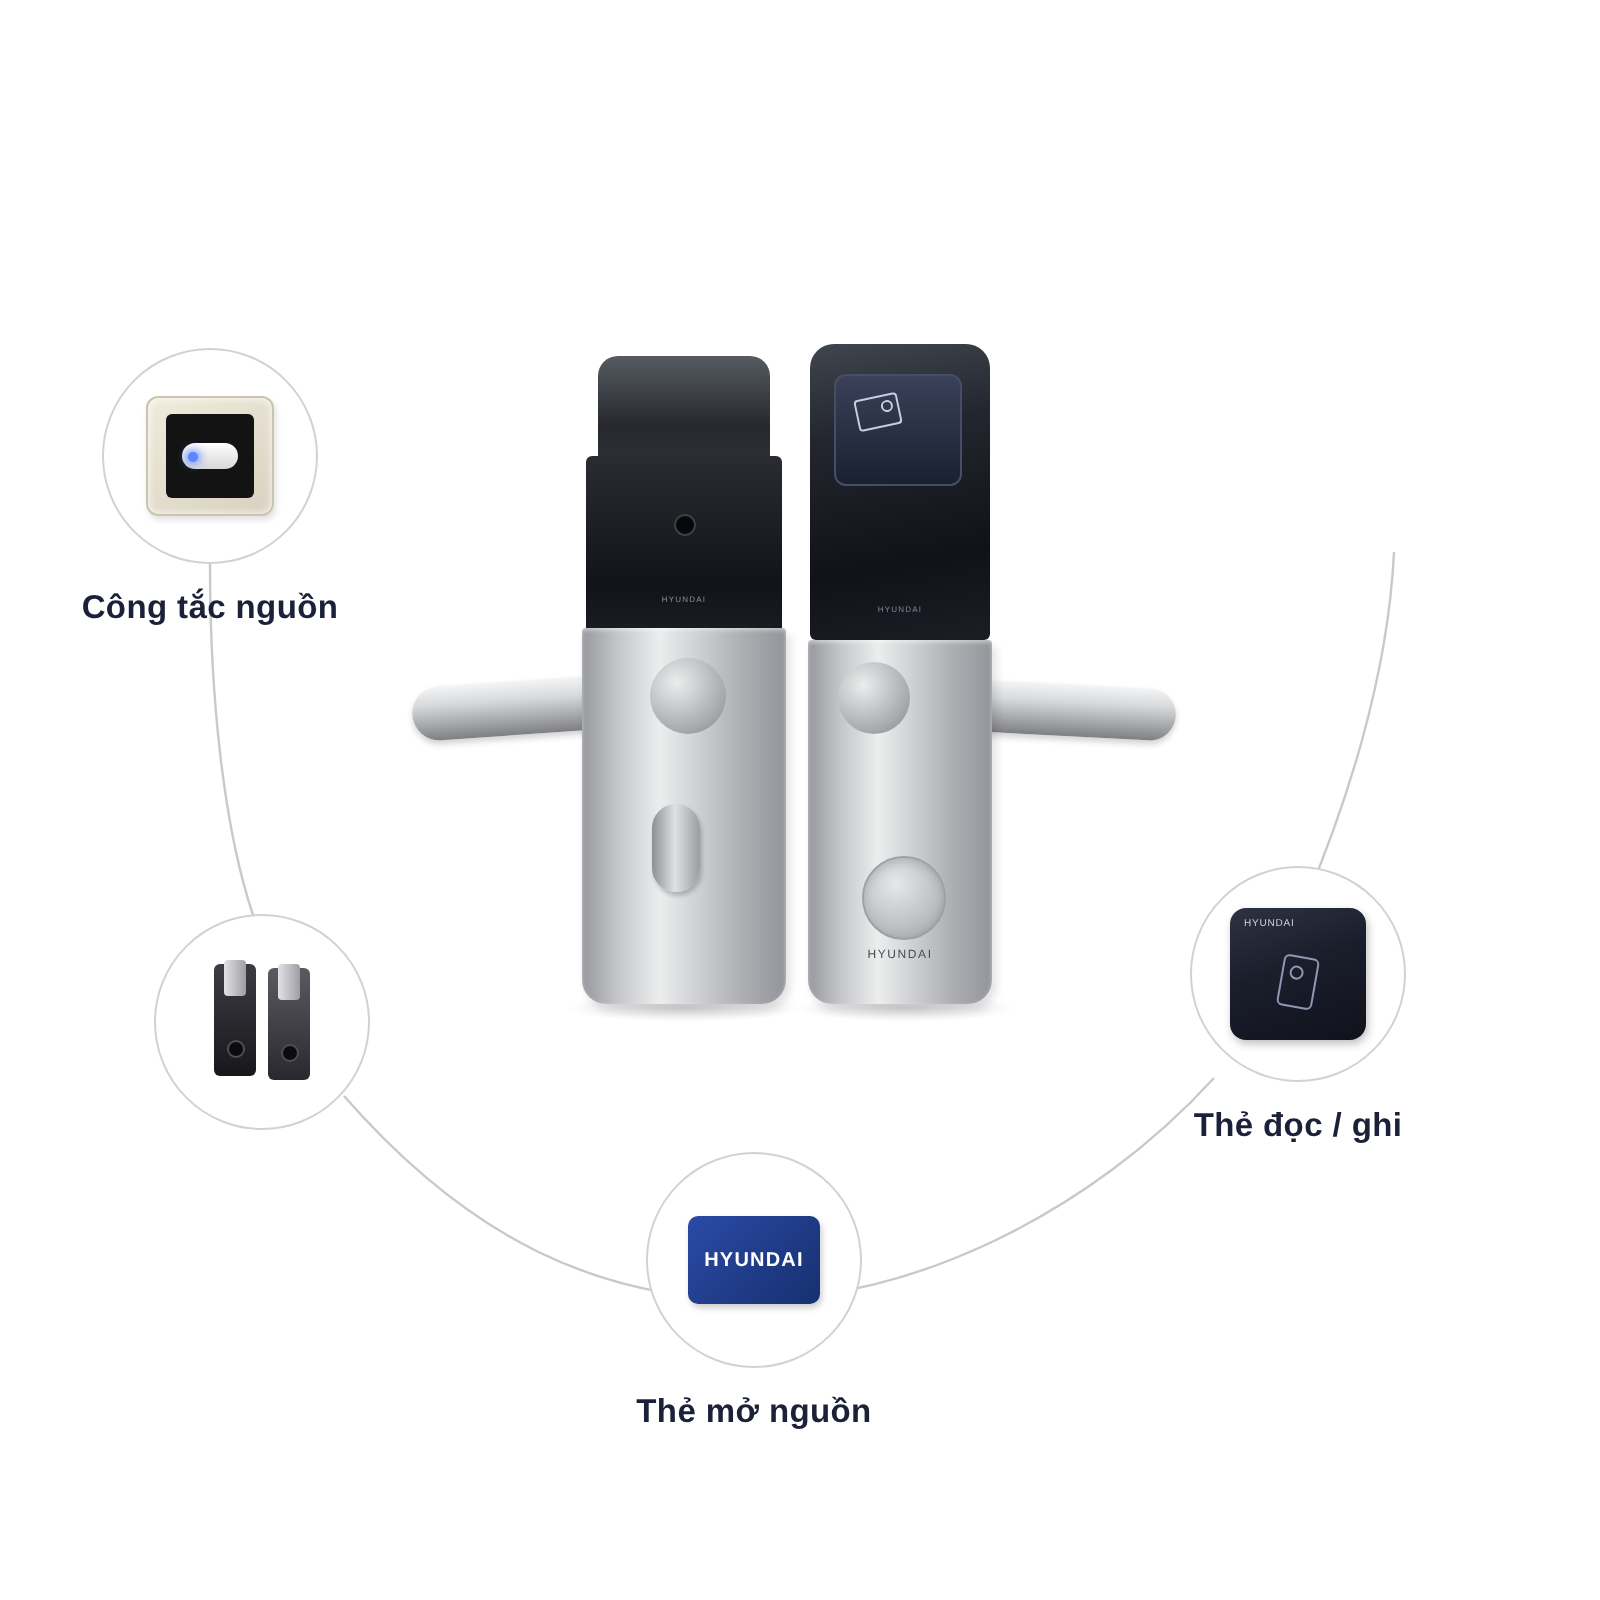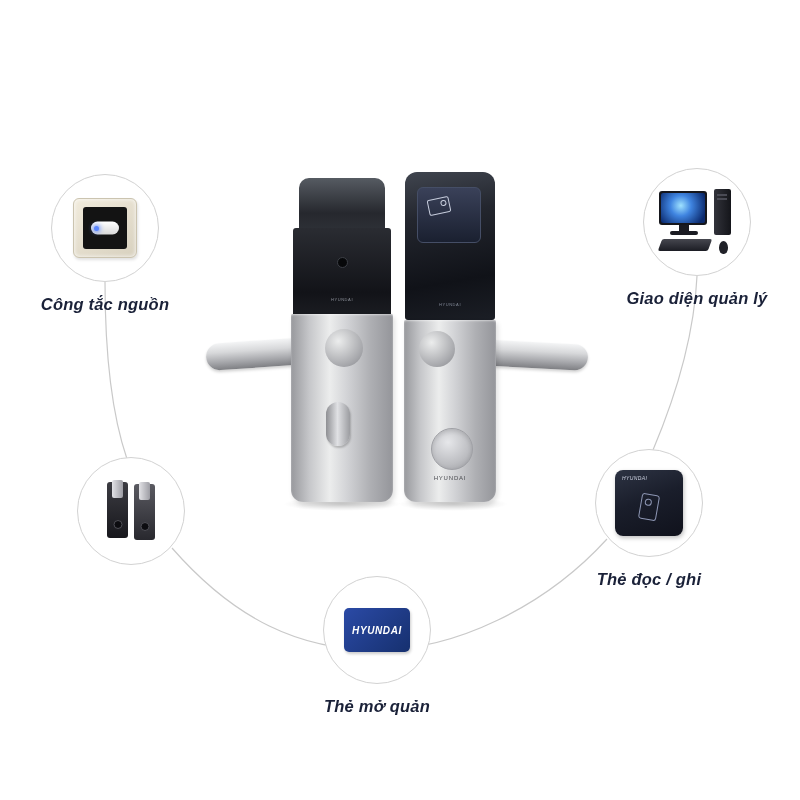--- a/index.html
+++ b/index.html
@@ -3,21 +3,21 @@
 <meta charset="utf-8">
 <style>
   html,body{margin:0;padding:0;background:#ffffff;}
   body{width:800px;height:800px;overflow:hidden;font-family:"Liberation Sans",sans-serif;}
   .stage{position:relative;width:800px;height:800px;background:#ffffff;}
 
   
   .connectors{position:absolute;left:0;top:0;width:800px;height:800px;z-index:1;}
 
   
-  .feature{position:absolute;display:flex;flex-direction:column;align-items:center;z-index:3;font-style:italic;}
+  .feature{position:absolute;display:flex;flex-direction:column;align-items:center;z-index:3;}
   .circle{width:108px;height:108px;border-radius:50%;background:#ffffff;border:1px solid #d2d2d2;
           display:flex;align-items:center;justify-content:center;box-sizing:border-box;}
   .flabel{margin-top:11px;font-size:16.5px;font-weight:600;color:#1a2138;text-align:center;line-height:1.35;
           letter-spacing:.2px;width:100%;}
 
   
   .switch-plate{width:62px;height:58px;background:linear-gradient(145deg,#f1ebdc,#d8d1bf);border:1px solid #cbc4b0;
     border-radius:6px;display:flex;align-items:center;justify-content:center;box-shadow:inset 0 0 4px rgba(255,255,255,.9),1px 2px 3px rgba(0,0,0,.12);}
   .switch-inner{width:44px;height:42px;background:#131313;border-radius:3px;position:relative;}
   .switch-rocker{position:absolute;left:50%;top:50%;transform:translate(-50%,-50%);width:28px;height:13px;
@@ -140,65 +140,50 @@
         <div class="switch-inner">
           <div class="switch-rocker">
             <div class="switch-led"></div>
           </div>
         </div>
       </div>
     </div>
     <div class="flabel">Công tắc nguồn</div>
   </div>
 
-  <div class="feature" style="left:607px;top:168px;width:180px;">
-    <div class="circle">
-      <div class="pc">
-        <div class="pc-tower"></div>
-        <div class="pc-monitor">
-          <div class="pc-screen"></div>
-        </div>
-        <div class="pc-stand"></div>
-        <div class="pc-base"></div>
-        <div class="pc-kb"></div>
-        <div class="pc-mouse"></div>
-      </div>
-    </div>
-    <div class="flabel">Giao diện quản lý</div>
-  </div>
 
   <div class="feature" style="left:41px;top:457px;width:180px;">
     <div class="circle">
       <div class="fobs">
         <div class="fob fob-a">
           <div class="fob-clip"></div>
           <div class="fob-slot"></div>
         </div>
         <div class="fob fob-b">
           <div class="fob-clip"></div>
           <div class="fob-slot"></div>
         </div>
       </div>
     </div>
   </div>
 
-  <div class="feature" style="left:559px;top:449px;width:180px;">
+  <div class="feature" style="left:559px;top:433px;width:180px;">
     <div class="circle">
       <div class="encoder-box">
         <div class="encoder-brand">HYUNDAI</div>
         <div class="encoder-card"></div>
       </div>
     </div>
     <div class="flabel">
       <div>Thẻ đọc / ghi</div>
     </div>
   </div>
 
   <div class="feature" style="left:287px;top:576px;width:180px;">
     <div class="circle">
       <div class="key-card">
         <span>HYUNDAI</span>
       </div>
     </div>
-    <div class="flabel">Thẻ mở quản</div>
+    <div class="flabel">Thẻ mở nguồn</div>
   </div>
 
 </div>
 
 </body></html>

